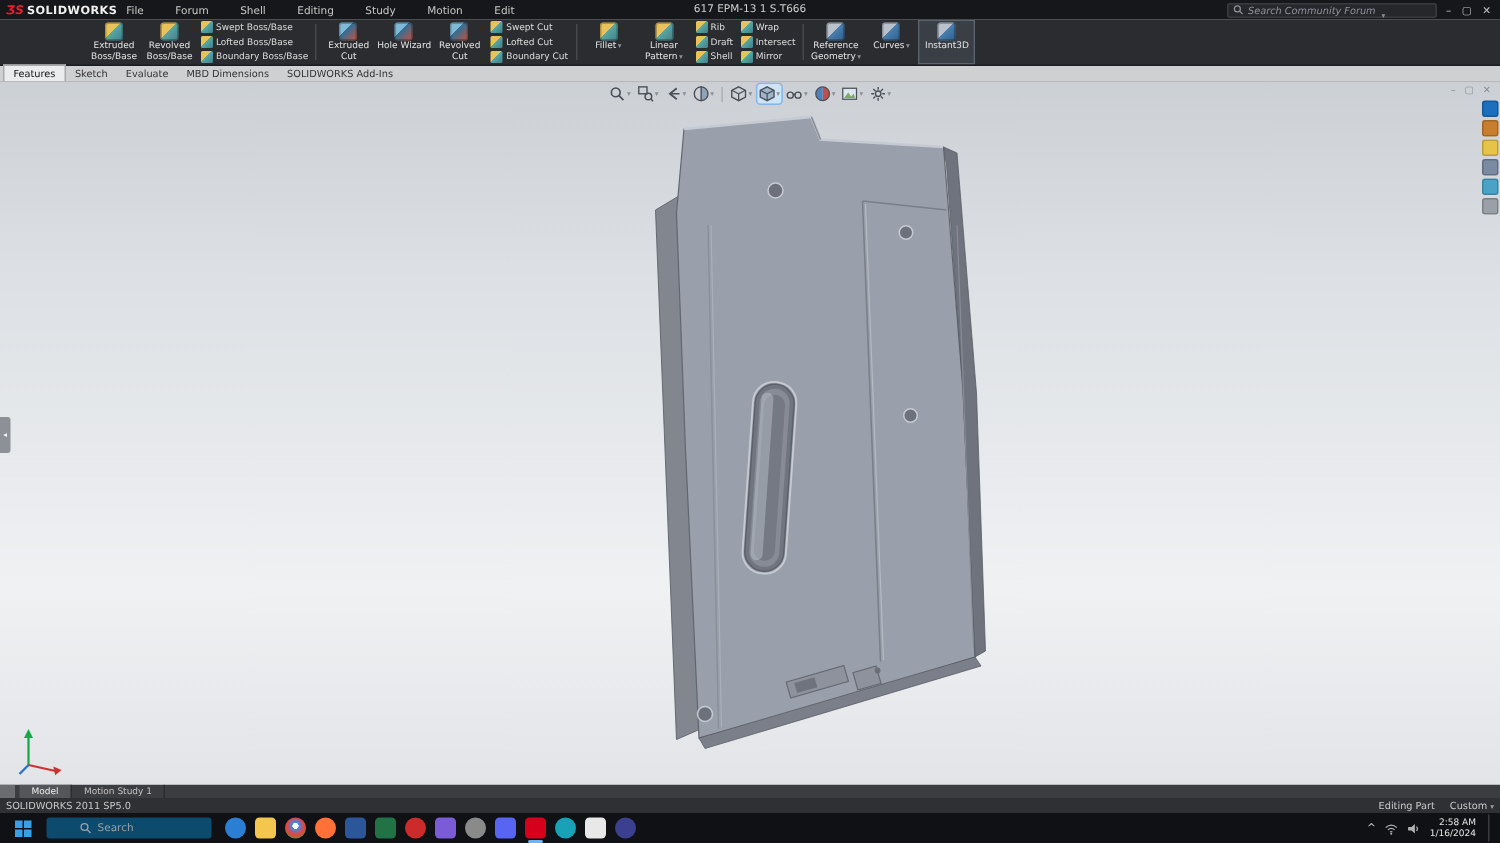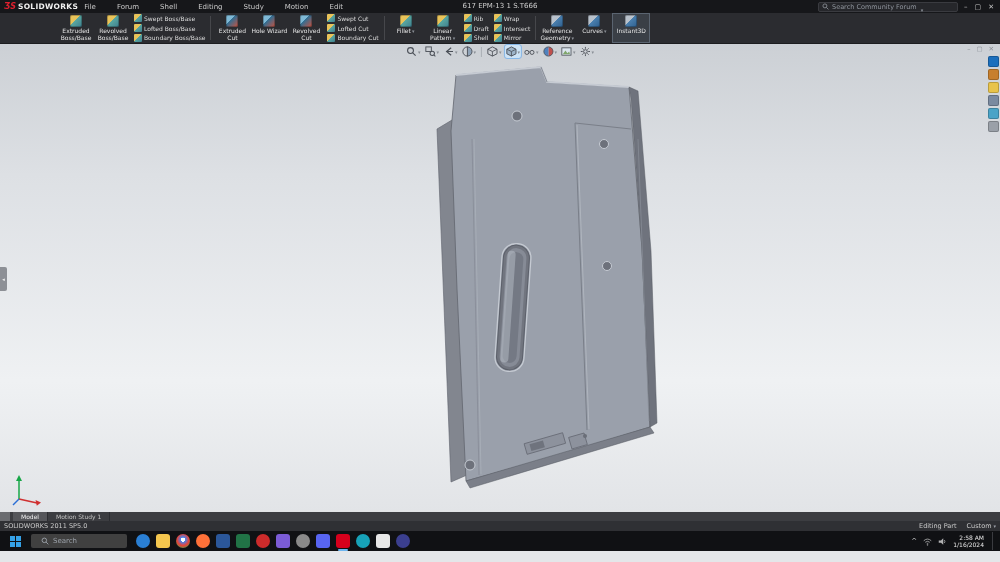--- a/index.html
+++ b/index.html
@@ -8,21 +8,21 @@
 
   
   .titlebar { position:relative; height:13px; background:#16171a; display:flex; align-items:center; padding:0 4px; color:#cfcfcf; }
   .logo { display:flex; align-items:center; gap:2px; margin-right:6px; }
   .logo-mark { color:#e0212f; font-weight:bold; font-size:8px; font-style:italic; }
   .logo-text { color:#f0f0f0; font-weight:bold; font-size:7.5px; letter-spacing:.3px; }
   .menus { display:flex; gap:21px; font-size:7px; color:#c9c9c9; }
   .menus span { cursor:default; }
   .doc-title { position:absolute; left:50%; top:0; transform:translateX(-50%); font-size:7px; color:#cfcfcf; line-height:13px; }
   .tb-right { margin-left:auto; display:flex; align-items:center; gap:6px; }
-  .searchbox { display:flex; align-items:center; gap:3px; background:#26272b; border:1px solid #3a3b40; border-radius:2px; height:10px; width:140px; padding:0 3px; }
+  .searchbox { display:flex; align-items:center; gap:3px; background:#26272b; border:1px solid #3a3b40; border-radius:2px; height:10px; width:140px; padding:0 3px;font-style:italic; }
   .searchbox .ph { font-size:6.5px; color:#8f949c; white-space:nowrap; }
   .winctl { display:flex; gap:7px; font-size:7px; color:#c3c3c3; padding-right:2px; }
   .winctl span { cursor:pointer; }
 
   
   .ribbon { height:31px; background:#2b2c30; border-bottom:1px solid #1c1d20; display:flex; align-items:stretch; padding:1px 2px 1px 58px; overflow:hidden; }
   .rgroup { display:flex; align-items:stretch; gap:1px; }
   .rsep { width:1px; background:#46474b; margin:2px 3px; }
   .rlarge { display:flex; flex-direction:column; align-items:center; justify-content:flex-start; width:36px; padding-top:1px; cursor:pointer; }
   .rlarge.active { background:#3a3f46; outline:1px solid #5a6470; }
@@ -69,21 +69,21 @@
   
   .statusbar { height:10px; background:#2f3034; display:flex; align-items:center; font-size:6.5px; color:#c9c9c9; padding:0 4px; }
   .sb-right { margin-left:auto; display:flex; align-items:center; gap:10px; }
   .sb-custom::after { content:"▾"; font-size:5px; margin-left:2px; color:#9a9fa6; }
 
   
   .taskbar { height:20px; background:#101114; display:flex; align-items:center; padding:0 4px; gap:5px; }
   .startbtn { width:22px; height:18px; display:flex; align-items:center; justify-content:center; cursor:pointer; }
   .winlogo { display:grid; grid-template-columns:5px 5px; grid-template-rows:5px 5px; gap:1px; }
   .winlogo i { background:#35a2e8; }
-  .tsearch { display:flex; align-items:center; gap:4px; background:#404040; border-radius:2px; height:14px; width:96px; padding:0 10px; cursor:text; }
+  .tsearch { display:flex; align-items:center; gap:4px; background:#0c4a6e; border-radius:2px; height:14px; width:110px; padding:0 22px; cursor:text; }
   .tsearch .ph { font-size:7px; color:#9aa0a8; }
   .apps { display:flex; align-items:center; gap:6px; margin-left:4px; }
   .app { width:14px; height:14px; border-radius:3px; cursor:pointer; position:relative; }
   .app.active-app::after { content:""; position:absolute; left:2px; right:2px; bottom:-3px; height:2px; background:#6cb5f0; border-radius:1px; }
   .a1{background:#2a7fd4;border-radius:50%;} .a2{background:#f4c64e;} .a3{background:radial-gradient(circle at 50% 40%,#fff 18%,#4285f4 20%,#ea4335 55%,#34a853 90%);border-radius:50%;}
   .a4{background:#ff7139;border-radius:50%;} .a5{background:#2b579a;} .a6{background:#217346;} .a7{background:#cc2b2b;border-radius:50%;}
   .a8{background:#7b5cd6;} .a9{background:#8a8a8a;border-radius:50%;} .a10{background:#5865f2;} .a11{background:#d6001c;}
   .a12{background:#17a2b8;border-radius:50%;} .a13{background:#e8e8e8;} .a14{background:#3b3f8f;border-radius:50%;}
   .tray { margin-left:auto; display:flex; align-items:center; gap:6px; color:#cfcfcf; }
   .tray .chev { font-size:7px; cursor:pointer; }
@@ -235,20 +235,27 @@
         <span class="ric ref"></span>
         <span class="rlabel dd">Curves</span>
       </div>
       <div class="rlarge active">
         <span class="ric ref"></span>
         <span class="rlabel">Instant3D</span>
       </div>
     </div>
   </div>
 
+  <div class="cmtabs">
+    <span class="cmtab active">Features</span>
+    <span class="cmtab">Sketch</span>
+    <span class="cmtab">Evaluate</span>
+    <span class="cmtab">MBD Dimensions</span>
+    <span class="cmtab">SOLIDWORKS Add-Ins</span>
+  </div>
 
   <div class="viewport">
 
     <svg class="part-svg" viewBox="0 55 1000 468">
 
       <polygon points="437,140 457,128 467,486 451,493" fill="#82868f" stroke="#5e626b" stroke-width="0.6"></polygon>
 
       <polygon points="456,86 541,78 547,93 629,98 642,260 650,438 560,466 466,492 457,300 451,142" fill="#9aa0ab" stroke="#62666f" stroke-width="0.8"></polygon>
 
       <polyline points="456,86 541,78 547,93 629,98" fill="none" stroke="#c6cbd3" stroke-width="1.8"></polyline>

